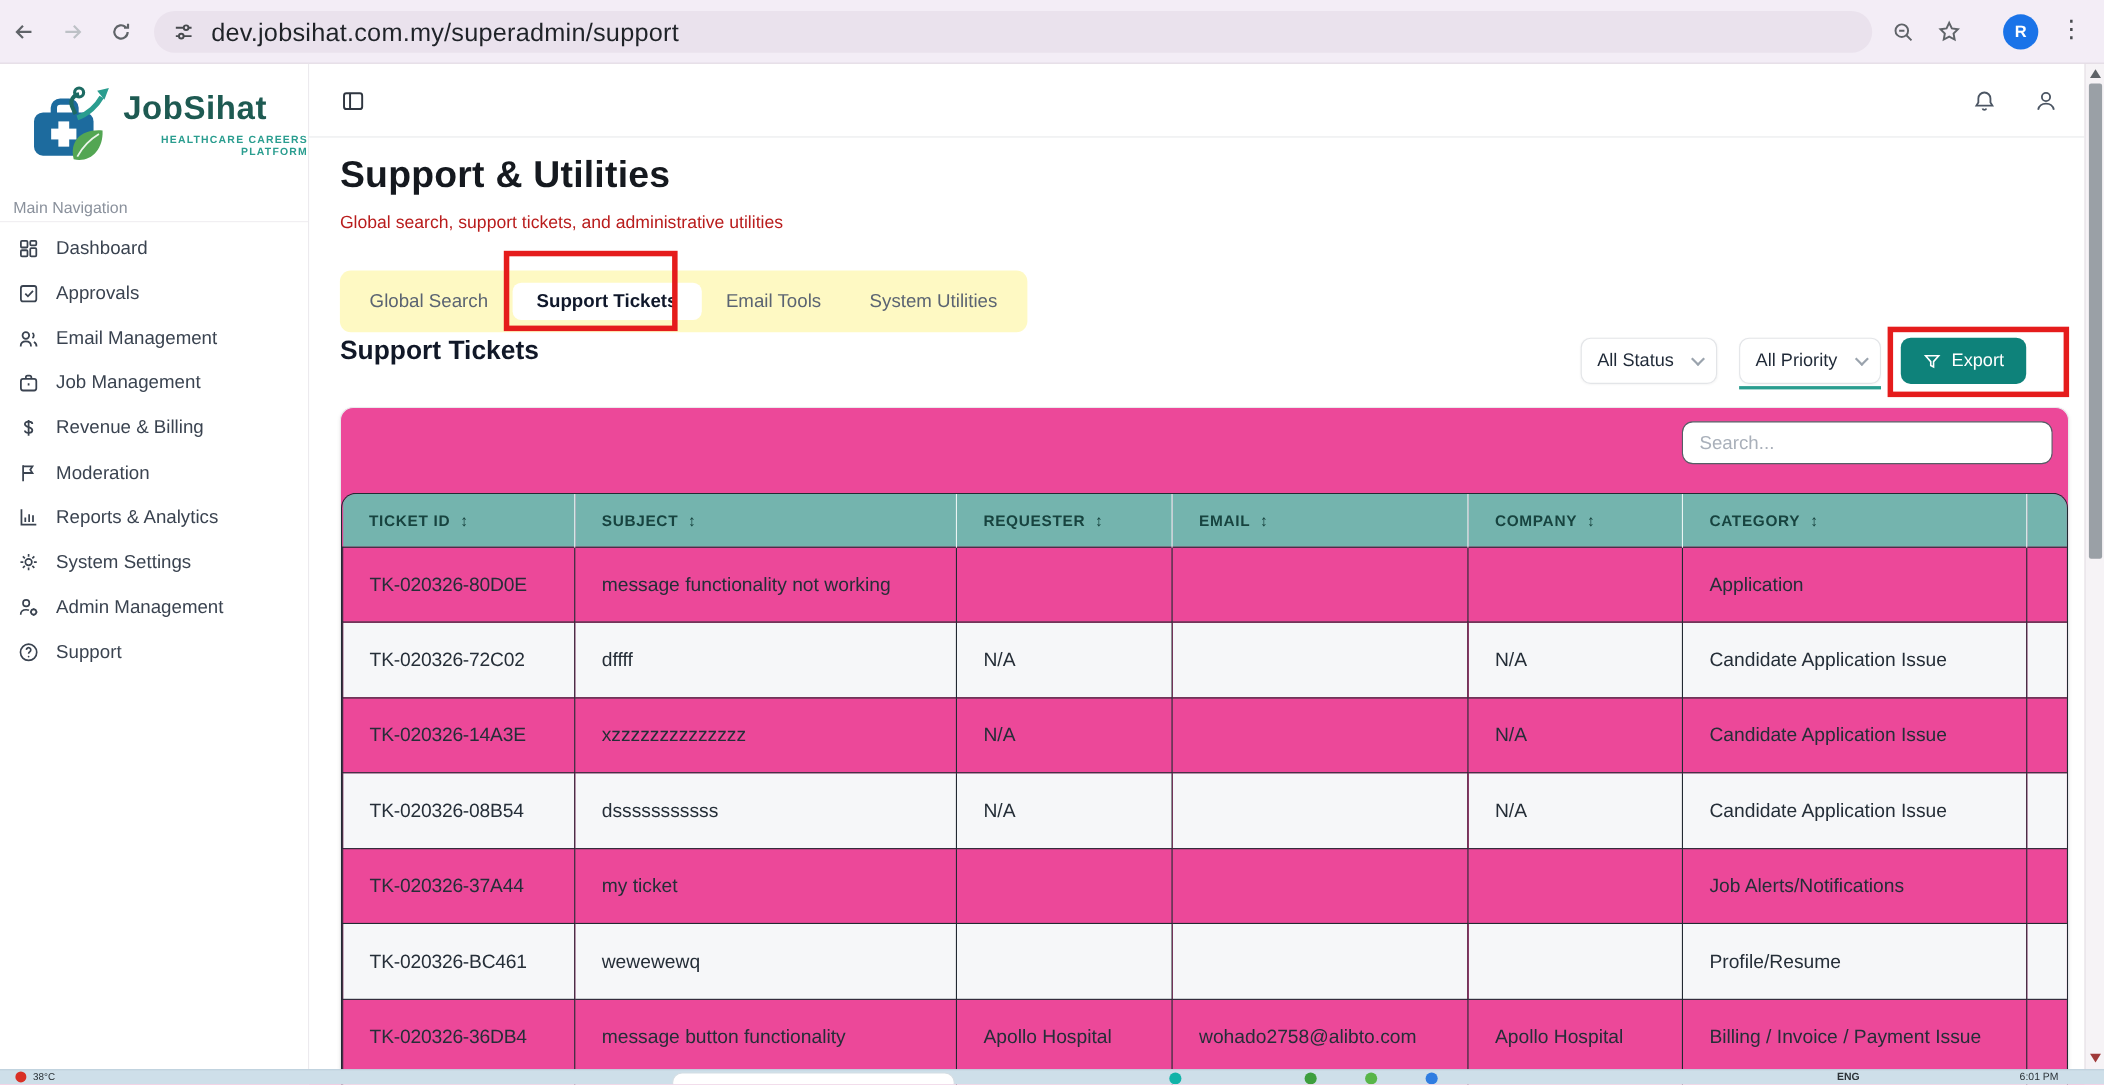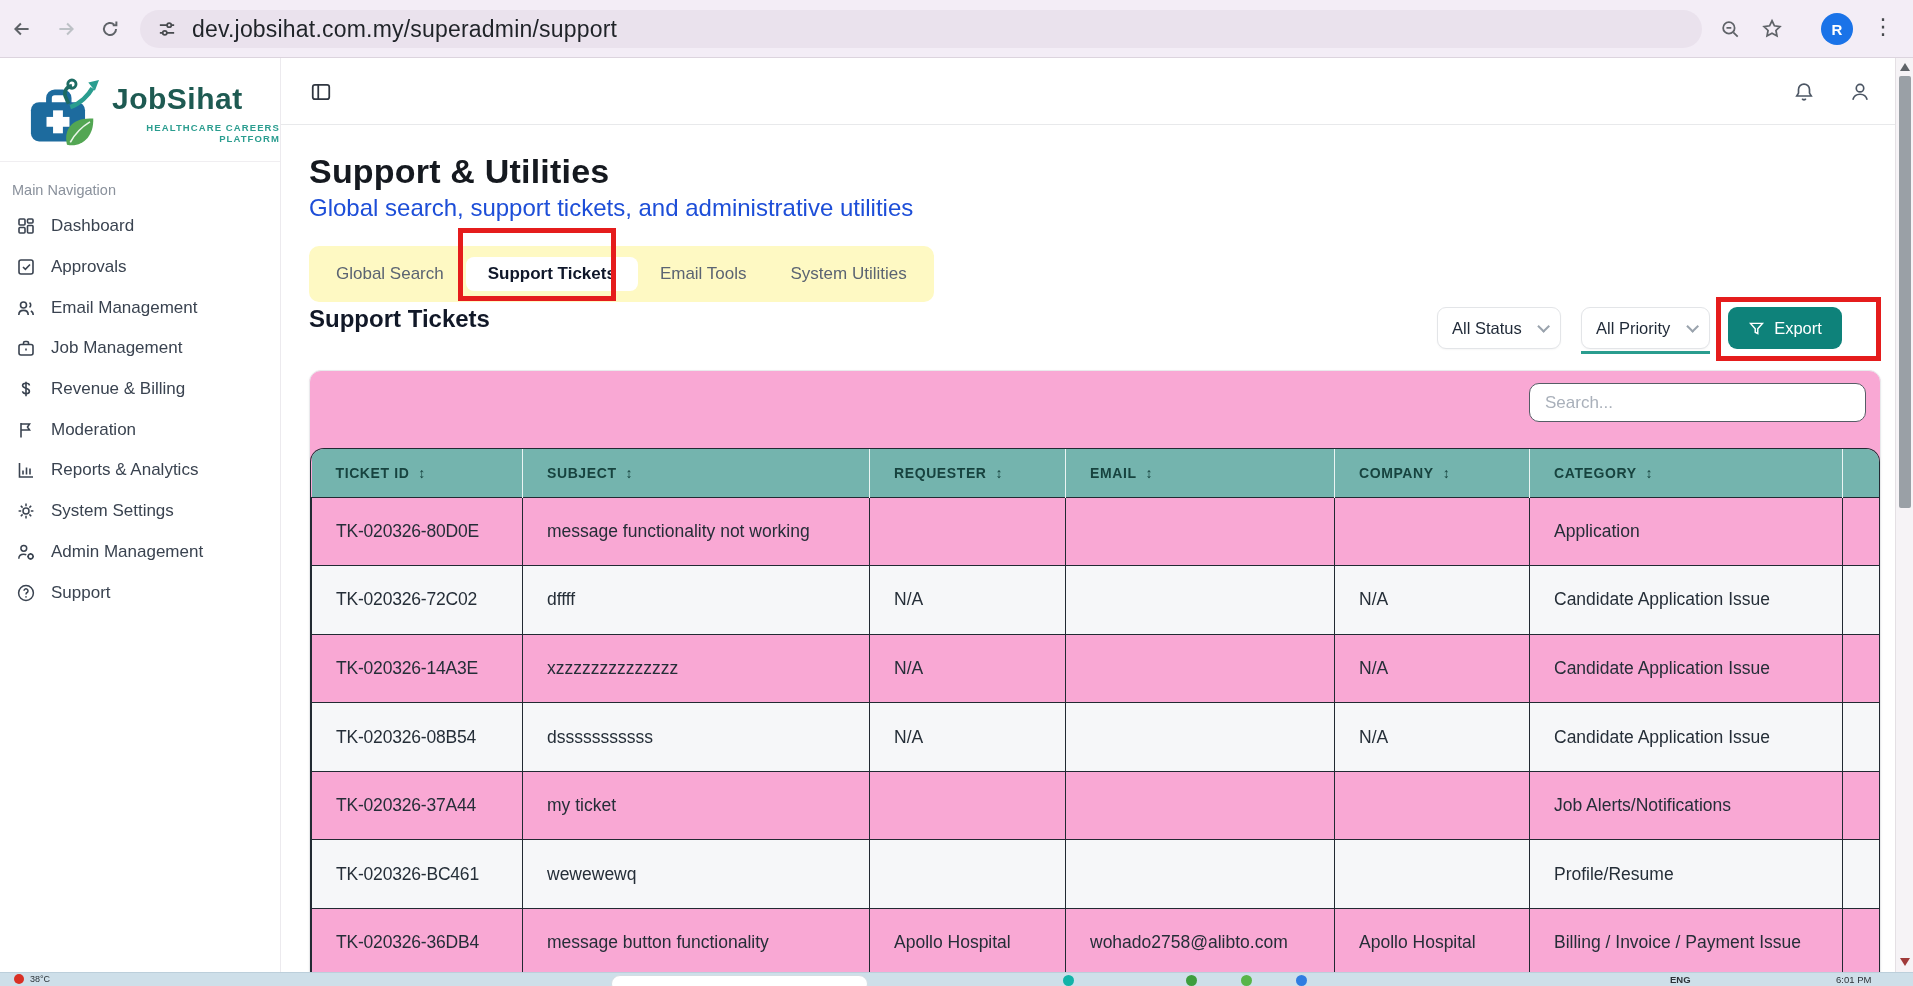--- a/index.html
+++ b/index.html
@@ -17,55 +17,55 @@
   .avatar { position:absolute; left:1821px; top:13px; width:32px; height:32px; border-radius:50%; background:#1a73e8; color:#fff; font-size:15px; font-weight:700; display:flex; align-items:center; justify-content:center; }
   .dots { position:absolute; left:1872px; top:14px; font-size:22px; color:#474a4e; letter-spacing:0; }
 
   
   .app-topbar { position:absolute; left:281px; top:58px; width:1614px; height:67px; background:#fff; border-bottom:1px solid #e8e9eb; }
   .panel-toggle { position:absolute; left:29px; top:23px; width:22px; height:22px; color:#2f3640; }
   .topbar-right-icon { position:absolute; top:23px; width:22px; height:22px; color:#4b5563; }
 
   
   .sidebar { position:absolute; left:0; top:58px; width:281px; height:928px; background:#fff; border-right:1px solid #eceaee; }
-  .brand { position:relative; height:104px; border-bottom:1px solid #f0eef1; }
+  .brand { position:relative; height:144px; border-bottom:1px solid #f0eef1; }
   .brand-logo { position:absolute; left:26px; top:8px; width:82px; height:92px; }
   .brand-name { position:absolute; left:112px; top:24px; font-size:30px; font-weight:800; color:#1e5a52; letter-spacing:.5px; }
   .brand-tag { position:absolute; left:113px; top:64px; font-size:9.5px; font-weight:700; letter-spacing:1.1px; color:#2a9d8f;text-align:right; }
   .nav-section-label { position:absolute; left:12px; top:124px; font-size:14.5px; color:#8a919c; }
   .nav-list { position:absolute; left:0; top:148px; width:281px; }
   .nav-item { display:flex; align-items:center; gap:15px; height:40.7px; padding-left:16px; color:#3a4350; cursor:pointer; }
   .nav-ico { width:20px; height:20px; flex:0 0 20px; color:#3a4350; }
   .nav-ico svg { width:20px; height:20px; }
   .nav-label { font-size:17px; }
 
   
-  .page-title { position:absolute; left:309px; top:140px; font-size:34px; font-weight:800; color:#15191f; letter-spacing:.2px;margin-top:12px; }
-  .page-subtitle { position:absolute; left:309px; top:194px; font-size:24px; color:#1d4ed8; }
+  .page-title { position:absolute; left:309px; top:140px; font-size:34px; font-weight:800; color:#15191f; letter-spacing:.2px; }
+  .page-subtitle { position:absolute; left:309px; top:194px; font-size:16px; color:#b91c1c; }
 
   
   .tabbar { position:absolute; left:309px; top:246px; height:56px; display:inline-flex; align-items:center; background:#fef9c3; border-radius:10px; padding:0 5px; }
   .tab { height:34px; line-height:34px; padding:0 22px; border-radius:8px; font-size:17px; color:#5b6472; cursor:pointer; white-space:nowrap; }
   .tab.active { background:#fff; color:#0f172a; font-weight:700; }
 
   
   .section-heading { position:absolute; left:309px; top:305px; font-size:24px; font-weight:800; color:#111827; }
   .select-pill { position:absolute; top:307px; height:42px; background:#fff; border:1px solid #e3e5e8; border-radius:9px; display:flex; align-items:center; justify-content:space-between; padding:0 14px; font-size:16.5px; color:#1f2937; cursor:pointer; box-shadow:0 1px 2px rgba(0,0,0,.04); }
   .chev { width:9px; height:9px; border-right:2px solid #9aa3ad; border-bottom:2px solid #9aa3ad; transform:rotate(45deg) translateY(-3px); }
   .priority-underline { position:absolute; left:1581px; top:351px; width:129px; height:3px; background:#2a9d8f; }
   .export-btn { position:absolute; left:1728px; top:307px; width:114px; height:42px; background:#0e827a; border:none; border-radius:9px; color:#fff; font-size:16.5px; display:flex; align-items:center; justify-content:center; gap:9px; cursor:pointer; font-family:inherit; }
   .export-btn svg { width:17px; height:17px; }
 
   
   .anno { position:absolute; border:5px solid #e51c1c; background:transparent; pointer-events:none; }
   .anno-tab { left:458px; top:228px; width:158px; height:73px; }
   .anno-export { left:1716px; top:297px; width:165px; height:64px; }
 
   
-  .card { position:absolute; left:309px; top:370px; width:1572px; height:616px; background:#f9a8d4; border:1px solid #e9eaec; border-radius:12px; box-shadow:0 1px 3px rgba(0,0,0,.05); }
+  .card { position:absolute; left:309px; top:370px; width:1572px; height:616px; background:#ec4899; border:1px solid #e9eaec; border-radius:12px; box-shadow:0 1px 3px rgba(0,0,0,.05); }
   .search-input { position:absolute; right:14px; top:12px; width:337px; height:39px; border:1.5px solid #565d66; border-radius:10px; padding:0 15px; font-size:17px; color:#1f2937; font-family:inherit; outline:none; background:#fff; }
   .search-input::placeholder { color:#a9b0ba; }
   .table-wrap { position:absolute; left:0px; top:77px; width:1570px; border-radius:14px 14px 0 0; overflow:hidden; }
   table { border-collapse:collapse; table-layout:fixed; width:1570px; }
   thead th { height:48px; background:#74b4ae; color:#17433f; font-size:14px; font-weight:700; letter-spacing:.6px; text-align:left; padding-left:24px; border-right:1px solid rgba(255,255,255,.85); cursor:pointer; white-space:nowrap; }
   thead th:last-child { border-right:none; }
   .sort { margin-left:9px; font-size:14px; font-weight:400; }
   tbody td { height:68.6px; font-size:17.5px; color:#252e38; padding-left:24px; border:1px solid #222a33; white-space:nowrap; overflow:hidden; }
   tbody tr:nth-child(even) td { background:#f6f7f9; }
   .table-wrap { border:1px solid #222a33; border-bottom:none; }

